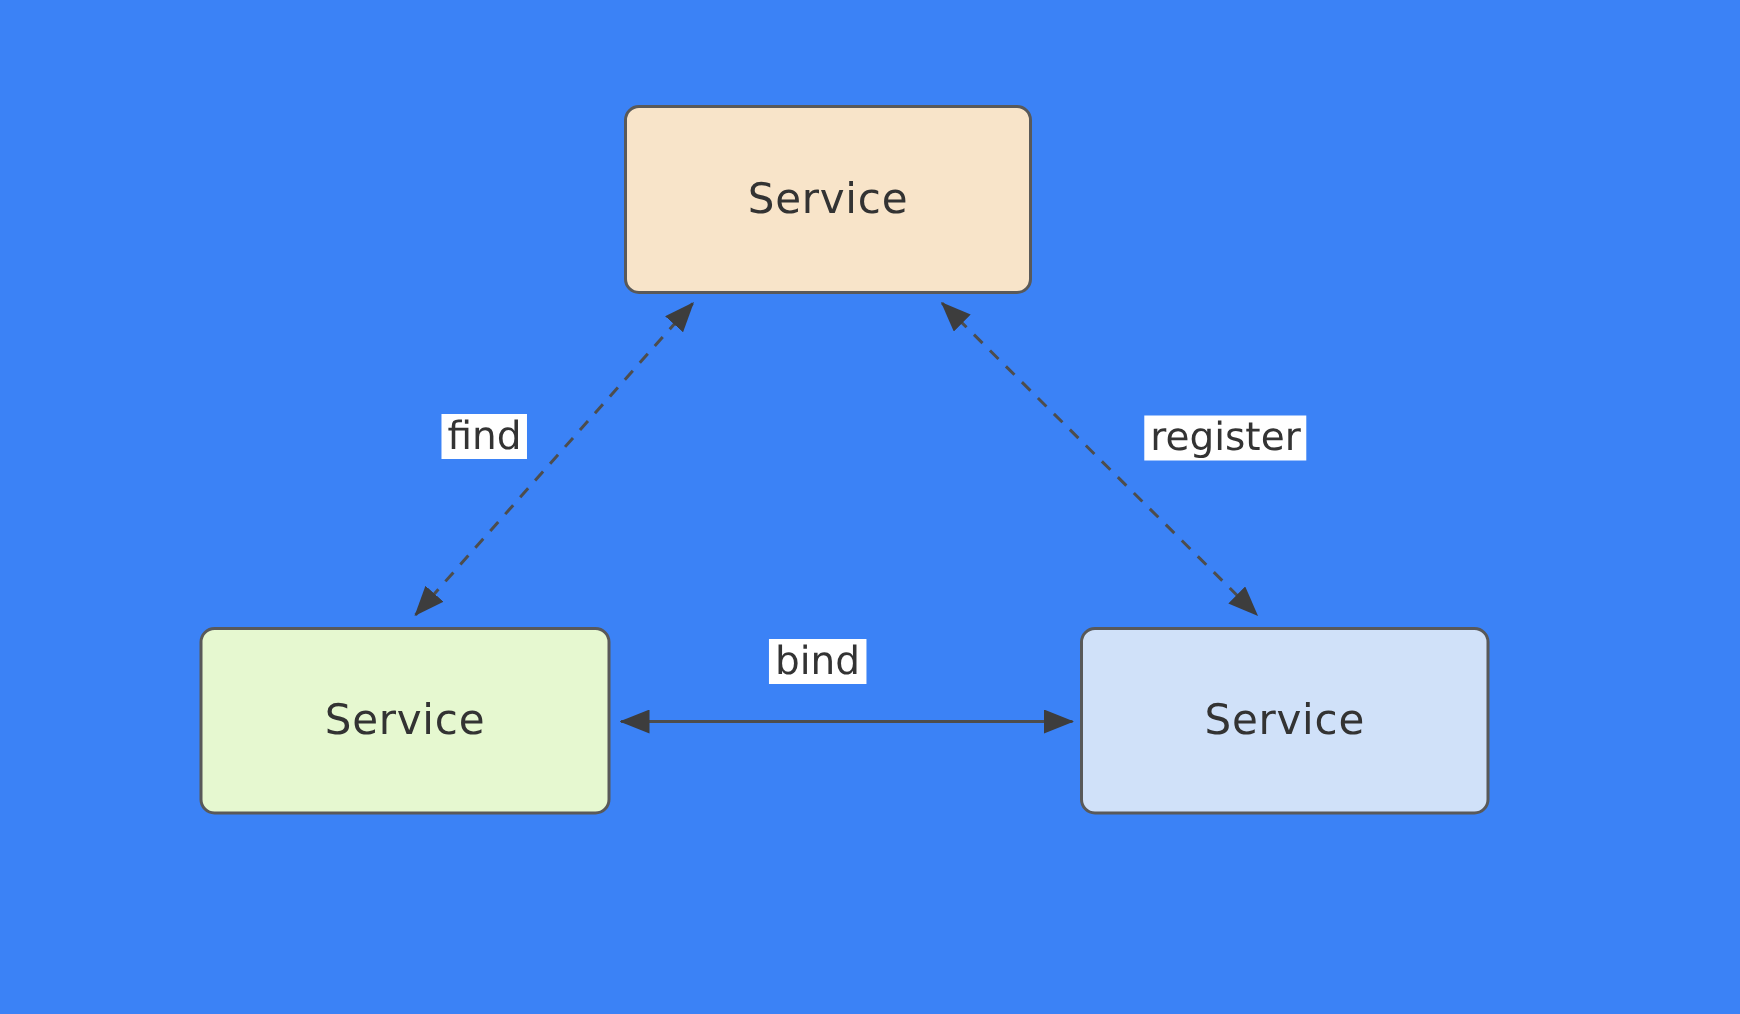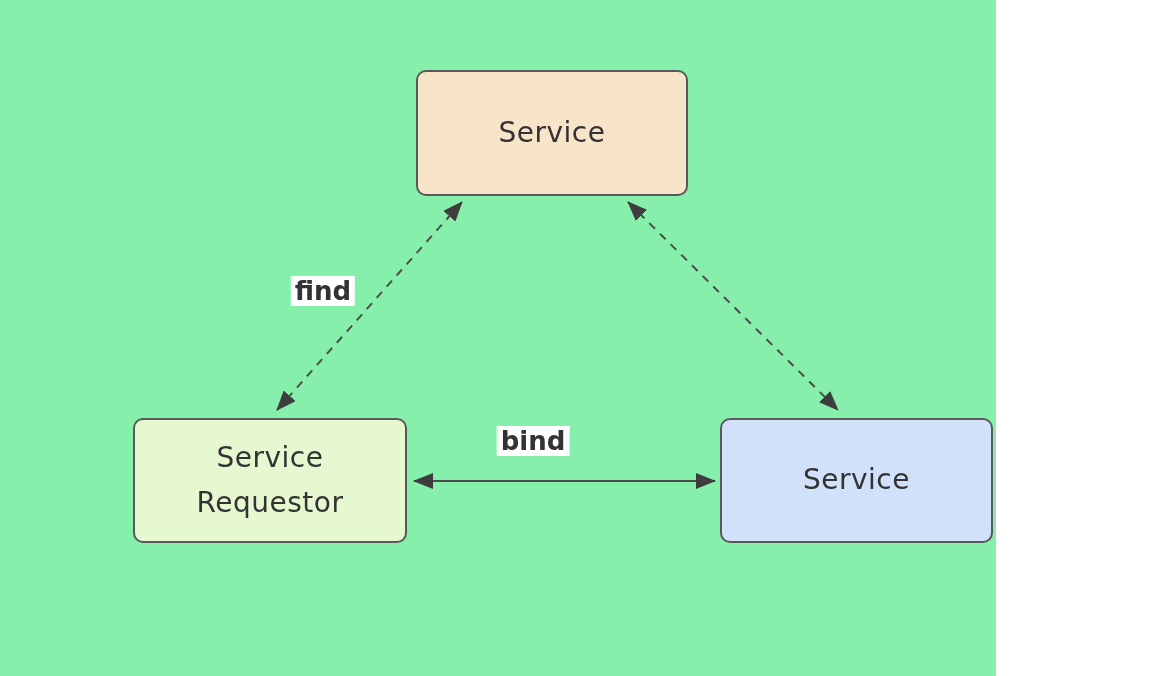--- a/index.html
+++ b/index.html
@@ -3,23 +3,23 @@
 <meta charset="utf-8">
 <style>
   html, body {
     margin: 0;
     padding: 0;
     background: #ffffff;
     font-family: "DejaVu Sans", "Liberation Sans", sans-serif;
   }
   .canvas {
     position: relative;
-    width: 996px;
+    width: 1160px;
     height: 676px;
-    background: #86efac;
+    background: #3b82f6;
     overflow: hidden;
   }
   .edges-layer {
     position: absolute;
     left: 0;
     top: 0;
     width: 1160px;
     height: 676px;
   }
   .edge-line {
@@ -51,25 +51,24 @@
   .node-requestor { left: 133px; top: 418px; width: 274px; height: 125px; }
   .node-provider  { left: 720px; top: 418px; width: 273px; height: 125px; }
   .edge-label {
     position: absolute;
     transform: translate(-50%, -50%);
     color: #333333;
     font-size: 26px;
     white-space: nowrap;
     background: #ffffff;
     padding: 0 4px;
-    font-weight: bold;
   }
   .edge-label-find     { left: 323px; top: 291px; }
   .edge-label-register { left: 817px; top: 292px; }
-  .edge-label-bind     { left: 533px; top: 441px; }
+  .edge-label-bind     { left: 545px; top: 441px; }
 </style>
 </head>
 <body>
 
 <div class="canvas">
 
   <svg class="edges-layer" viewBox="0 0 1160 676" xmlns="http://www.w3.org/2000/svg">
     <defs>
       <marker id="arrowhead" viewBox="0 0 10 8" refX="9.5" refY="4" markerWidth="10" markerHeight="8" orient="auto-start-reverse">
         <path d="M0,0 L10,4 L0,8 Z" fill="#3d3d3d"></path>
@@ -79,25 +78,25 @@
     <line class="edge-line dashed" x1="628" y1="202" x2="838" y2="410" marker-start="url(#arrowhead)" marker-end="url(#arrowhead)" style="stroke: rgb(77, 77, 77);"></line>
     <line class="edge-line" x1="414" y1="481" x2="715" y2="481" marker-start="url(#arrowhead)" marker-end="url(#arrowhead)" style="stroke: rgb(77, 77, 77);"></line>
   </svg>
 
   <div class="node node-registry" style="background-color: rgb(248, 228, 201);">
     <span>Service</span>
   </div>
 
   <div class="node node-requestor" style="background-color: rgb(230, 248, 208);">
     <span>Service</span>
-    <span>Requestor</span>
   </div>
 
   <div class="node node-provider" style="background-color: rgb(208, 225, 249);">
     <span>Service</span>
   </div>
 
   <div class="edge-label edge-label-find">find</div>
 
+  <div class="edge-label edge-label-register">register</div>
 
   <div class="edge-label edge-label-bind">bind</div>
 
 </div>
 
 </body></html>

